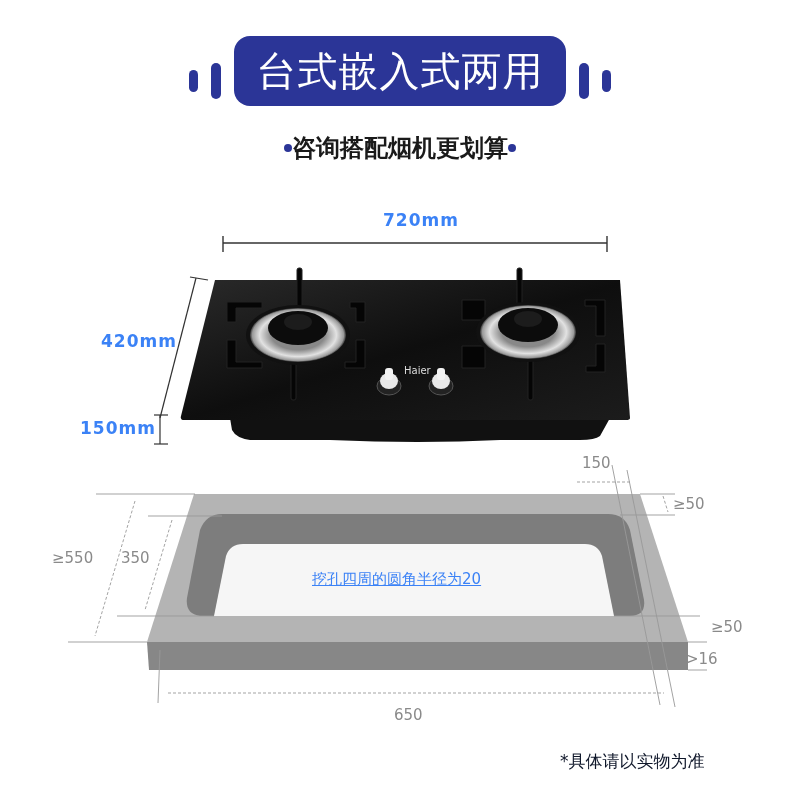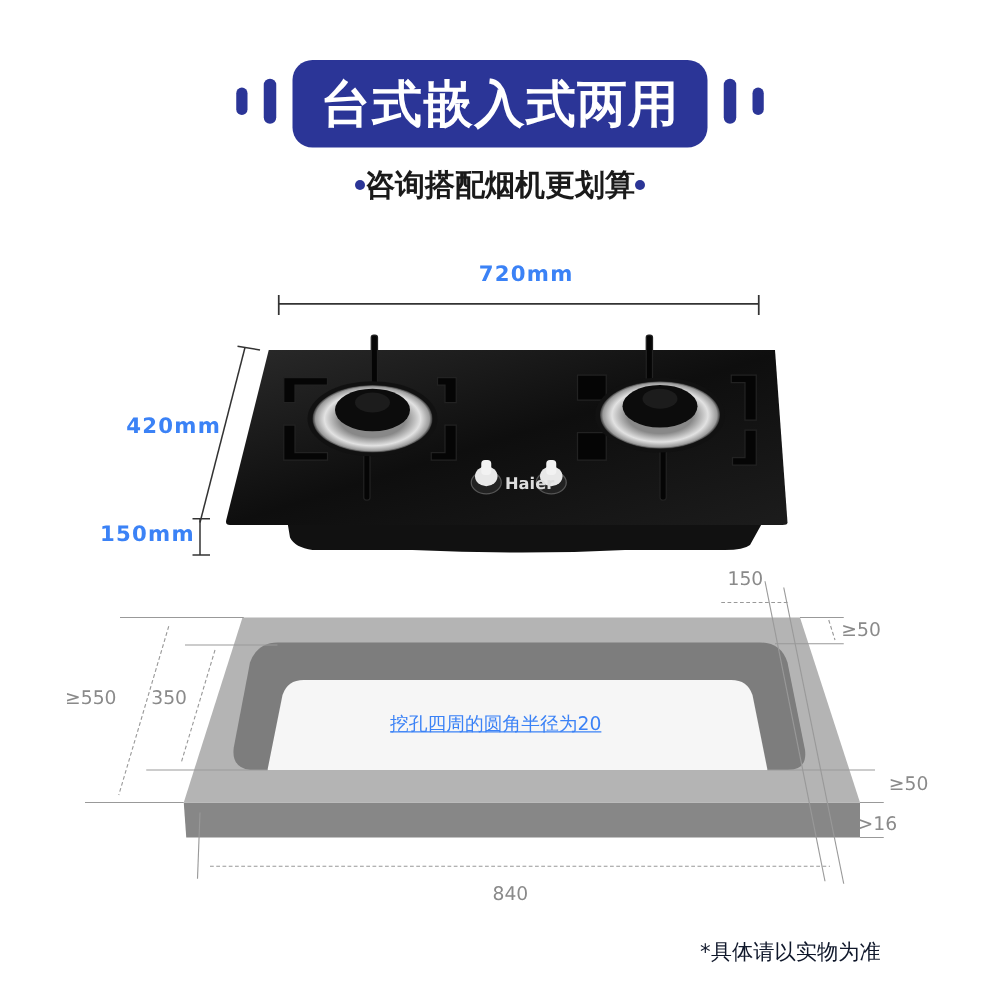--- a/index.html
+++ b/index.html
@@ -3,24 +3,24 @@
   <meta charset="utf-8">
   <style>
     * { box-sizing: border-box; margin: 0; padding: 0; }
     html, body { width: 800px; height: 800px; background: #ffffff; overflow: hidden; }
     body { position: relative; font-family: "DejaVu Sans", "Liberation Sans", sans-serif; }
 
     .abs { position: absolute; }
 
     
     .title-badge {
-      position: absolute; left: 234px; top: 48px; width: 332px; height: 70px;
+      position: absolute; left: 234px; top: 36px; width: 332px; height: 70px;
       background: #2b3597; border-radius: 16px;
       display: flex; align-items: center; justify-content: center;
-      color: #ffffff; font-size: 40px; font-weight: bold; letter-spacing: 1px;
+      color: #ffffff; font-size: 40px; font-weight: normal; letter-spacing: 1px;
     }
     .deco-dot { position: absolute; background: #2b3597; border-radius: 6px; }
 
     .subtitle {
       position: absolute; left: 0; width: 800px; top: 130px; height: 36px;
       display: flex; align-items: center; justify-content: center; gap: 0;
       color: #1a1a1a; font-size: 24px; font-weight: bold;
     }
     .bullet { width: 8px; height: 8px; border-radius: 50%; background: #2b3597; display: inline-block; }
 
@@ -121,21 +121,21 @@
     <ellipse cx="389" cy="386" rx="12" ry="9" fill="#222" stroke="#555"></ellipse>
     <ellipse cx="389" cy="381" rx="9" ry="8" fill="#e8e8e8"></ellipse>
     <rect x="385" y="368" width="8" height="12" rx="3" fill="#f2f2f2"></rect>
   </g>
   <g>
     <ellipse cx="441" cy="386" rx="12" ry="9" fill="#222" stroke="#555"></ellipse>
     <ellipse cx="441" cy="381" rx="9" ry="8" fill="#e8e8e8"></ellipse>
     <rect x="437" y="368" width="8" height="12" rx="3" fill="#f2f2f2"></rect>
   </g>
 </svg>
-<div class="abs" style="left:404px;top:380px;color:#ddd;font-size:13px;font-weight:bold;">Haier</div>
+<div class="abs" style="left:404px;top:365px;color:#ddd;font-size:10px;font-weight:normal;">Haier</div>
 
 <svg class="abs" style="left:0;top:450px;" width="800" height="300" viewBox="0 450 800 300">
 
   <path d="M147 642 L688 642 L688 670 L149 670 Z" fill="#878787"></path>
 
   <path d="M194 494 L640 494 L688 642 L147 642 Z" fill="#b4b4b4"></path>
 
   <path d="M222 514 L608 514 Q625 514 630 530 L644 600 Q646 616 630 616 L200 616 Q185 614 187 598 L200 530 Q206 514 222 514 Z" fill="#7d7d7d"></path>
 
   <path d="M243 544 L585 544 Q598 544 602 556 L614 616 L214 616 L226 556 Q230 544 243 544 Z" fill="#f6f6f6"></path>
@@ -162,16 +162,16 @@
     <line x1="663" y1="496" x2="668" y2="512"></line>
   </g>
 </svg>
 
 <div class="abs dim-label-light" style="left:52px;top:549px;">≥550</div>
 <div class="abs dim-label-light" style="left:121px;top:549px;">350</div>
 <div class="abs dim-label-light" style="left:582px;top:454px;">150</div>
 <div class="abs dim-label-light" style="left:673px;top:495px;">≥50</div>
 <div class="abs dim-label-light" style="left:711px;top:618px;">≥50</div>
 <div class="abs dim-label-light" style="left:686px;top:650px;">&gt;16</div>
-<div class="abs dim-label-light" style="left:394px;top:706px;">840</div>
+<div class="abs dim-label-light" style="left:394px;top:706px;">650</div>
 <div class="abs dim-label-light" style="left:312px;top:570px;color:#3b82f6;text-decoration:underline;">挖孔四周的圆角半径为20</div>
 
 <div class="footnote">*具体请以实物为准</div>
 
 </body></html>

